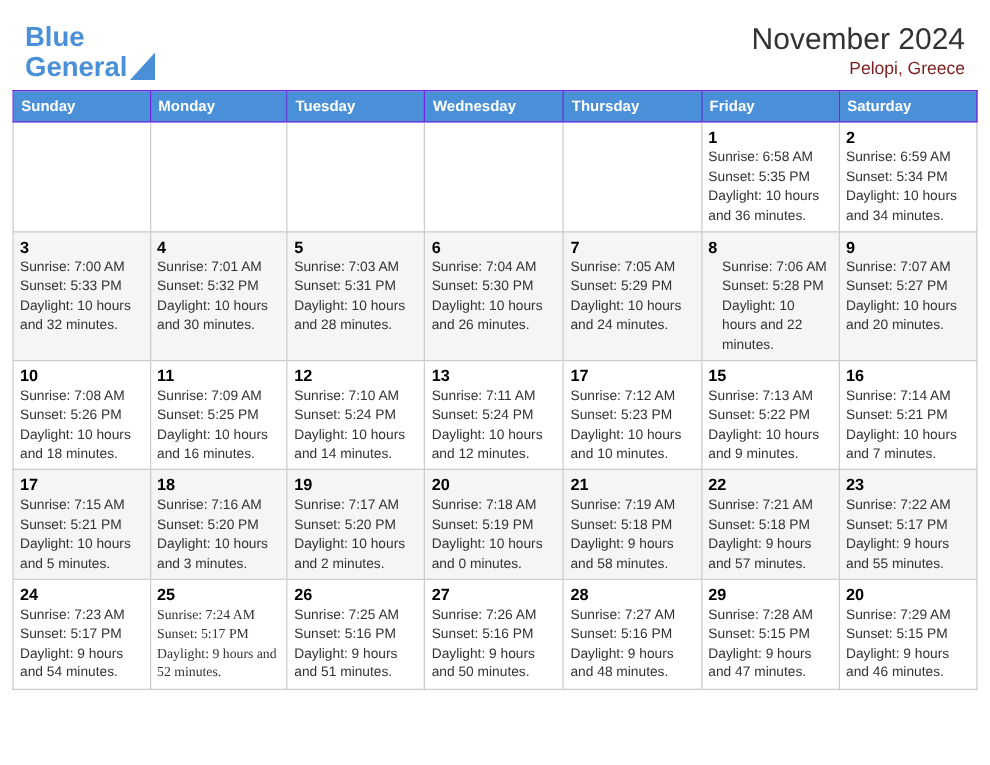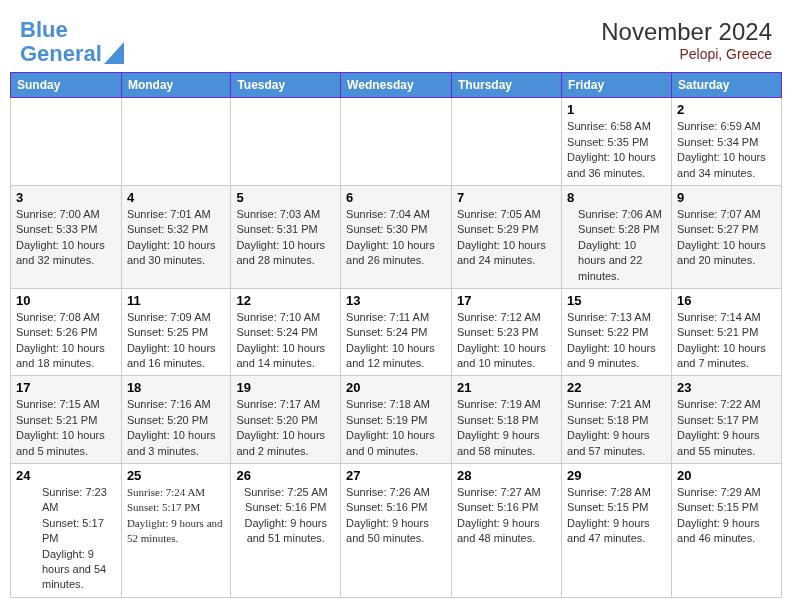--- a/index.html
+++ b/index.html
@@ -264,33 +264,33 @@
         <td>
           <span class="day-num">23</span>
           <div class="day-info" style="white-space: pre-line;">Sunrise: 7:22 AM
 Sunset: 5:17 PM
 Daylight: 9 hours and 55 minutes.</div>
         </td>
       </tr>
       <tr>
         <td>
           <span class="day-num">24</span>
-          <div class="day-info" style="white-space: pre-line; margin-left: 26px;">Sunrise: 7:23 AM
+          <div class="day-info" style="white-space: pre-line;">Sunrise: 7:23 AM
 Sunset: 5:17 PM
 Daylight: 9 hours and 54 minutes.</div>
         </td>
         <td>
           <span class="day-num">25</span>
           <div class="day-info" style="white-space: pre-line; font-family: Liberation Serif, serif;">Sunrise: 7:24 AM
 Sunset: 5:17 PM
 Daylight: 9 hours and 52 minutes.</div>
         </td>
         <td>
           <span class="day-num">26</span>
-          <div class="day-info" style="white-space: pre-line; text-align: center;">Sunrise: 7:25 AM
+          <div class="day-info" style="white-space: pre-line;">Sunrise: 7:25 AM
 Sunset: 5:16 PM
 Daylight: 9 hours and 51 minutes.</div>
         </td>
         <td>
           <span class="day-num">27</span>
           <div class="day-info" style="white-space: pre-line;">Sunrise: 7:26 AM
 Sunset: 5:16 PM
 Daylight: 9 hours and 50 minutes.</div>
         </td>
         <td>

